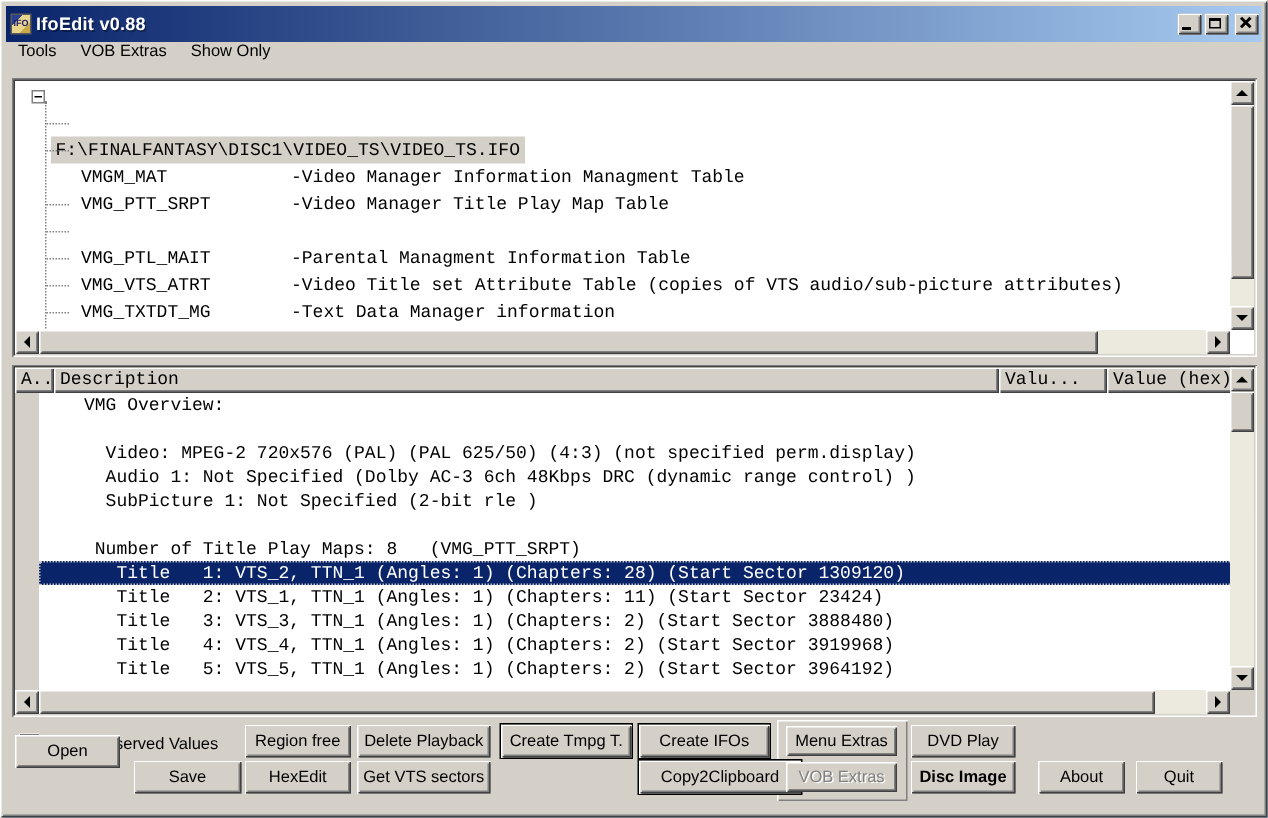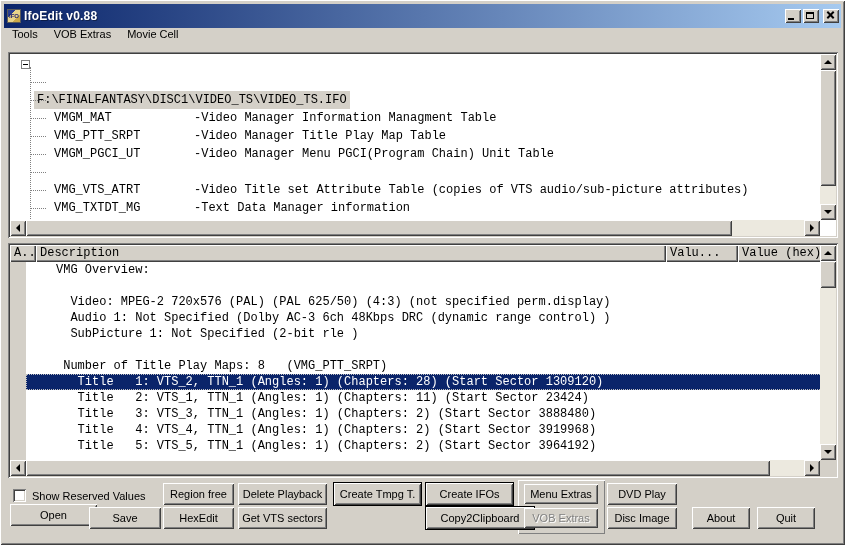--- a/index.html
+++ b/index.html
@@ -134,46 +134,43 @@
       </div>
     <div class="winbtn close">
         <span class="glyph-x1"></span>
         <span class="glyph-x2"></span>
       </div>
   </div>
 
   <div class="menubar">
     <div class="menu-item">Tools</div>
     <div class="menu-item">VOB Extras</div>
-    <div class="menu-item">Movie Cell</div>
+    <div class="menu-item">Show Only</div>
   </div>
 
   <div id="tree-panel" class="sunken">
     <div id="tree-content" class="mono">
       <div class="tree-vline"></div>
 
       <div class="tree-row" style="top:1px;">
         <span class="expand-box"><i></i></span>
         <span class="tree-root-label">F:\FINALFANTASY\DISC1\VIDEO_TS\VIDEO_TS.IFO</span>
       </div>
 
       <div class="tree-row" style="top:19px;">
         <span class="stub"></span>
         <span class="tree-item-text"><span class="tree-name">VMGM_MAT</span><span>-Video Manager Information Managment Table</span></span>
       </div>
       <div class="tree-row" style="top:37px;">
         <span class="stub"></span>
         <span class="tree-item-text"><span class="tree-name">VMG_PTT_SRPT</span><span>-Video Manager Title Play Map Table</span></span>
       </div>
-      <div class="tree-row" style="top:55px;">
-        <span class="stub"></span>
-        <span class="tree-item-text"><span class="tree-name">VMGM_PGCI_UT</span><span>-Video Manager Menu PGCI(Program Chain) Unit Table</span></span>
-      </div>
       <div class="tree-row" style="top:73px;">
         <span class="stub"></span>
+        <span class="tree-item-text"><span class="tree-name">VMG_PTL_MAIT</span><span>-Parental Managment Information Table</span></span>
       </div>
       <div class="tree-row" style="top:91px;">
         <span class="stub"></span>
         <span class="tree-item-text"><span class="tree-name">VMG_VTS_ATRT</span><span>-Video Title set Attribute Table (copies of VTS audio/sub-picture attributes)</span></span>
       </div>
       <div class="tree-row" style="top:109px;">
         <span class="stub"></span>
         <span class="tree-item-text"><span class="tree-name">VMG_TXTDT_MG</span><span>-Text Data Manager information</span></span>
       </div>
       <div class="tree-row" style="top:127px;">
@@ -261,23 +258,23 @@
   <span class="checkbox"></span>
   <span class="checkbox-label">Show Reserved Values</span>
 
   <div class="btn" style="left:163px;top:483px;width:71px;">Region free</div>
   <div class="btn" style="left:238px;top:483px;width:89px;">Delete Playback</div>
   <div class="btn black" style="left:426px;top:483px;width:87px;">Create IFOs</div>
   <div class="btn black" style="left:334px;top:483px;width:87px;">Create Tmpg T.</div>
   <div class="btn" style="left:524px;top:484px;width:74px;height:20px;">Menu Extras</div>
   <div class="btn" style="left:607px;top:483px;width:70px;">DVD Play</div>
 
-  <div class="btn" style="left:10px;top:504px;width:87px;">Open</div>
+  <div class="btn" style="left:10px;top:490px;width:70px;">Open</div>
   <div class="btn" style="left:89px;top:507px;width:72px;">Save</div>
   <div class="btn" style="left:163px;top:507px;width:71px;">HexEdit</div>
   <div class="btn" style="left:238px;top:507px;width:89px;">Get VTS sectors</div>
   <div class="btn black" style="left:426px;top:507px;width:108px;">Copy2Clipboard</div>
   <div class="btn disabled" style="left:524px;top:508px;width:74px;height:20px;">VOB Extras</div>
-  <div class="btn" style="left:607px;top:507px;width:70px;">Disc Image</div>
+  <div class="btn" style="left:607px;top:507px;width:70px;font-weight:bold;">Disc Image</div>
   <div class="btn" style="left:692px;top:507px;width:58px;">About</div>
   <div class="btn" style="left:757px;top:507px;width:58px;">Quit</div>
 
 </div>
 
 </body></html>

